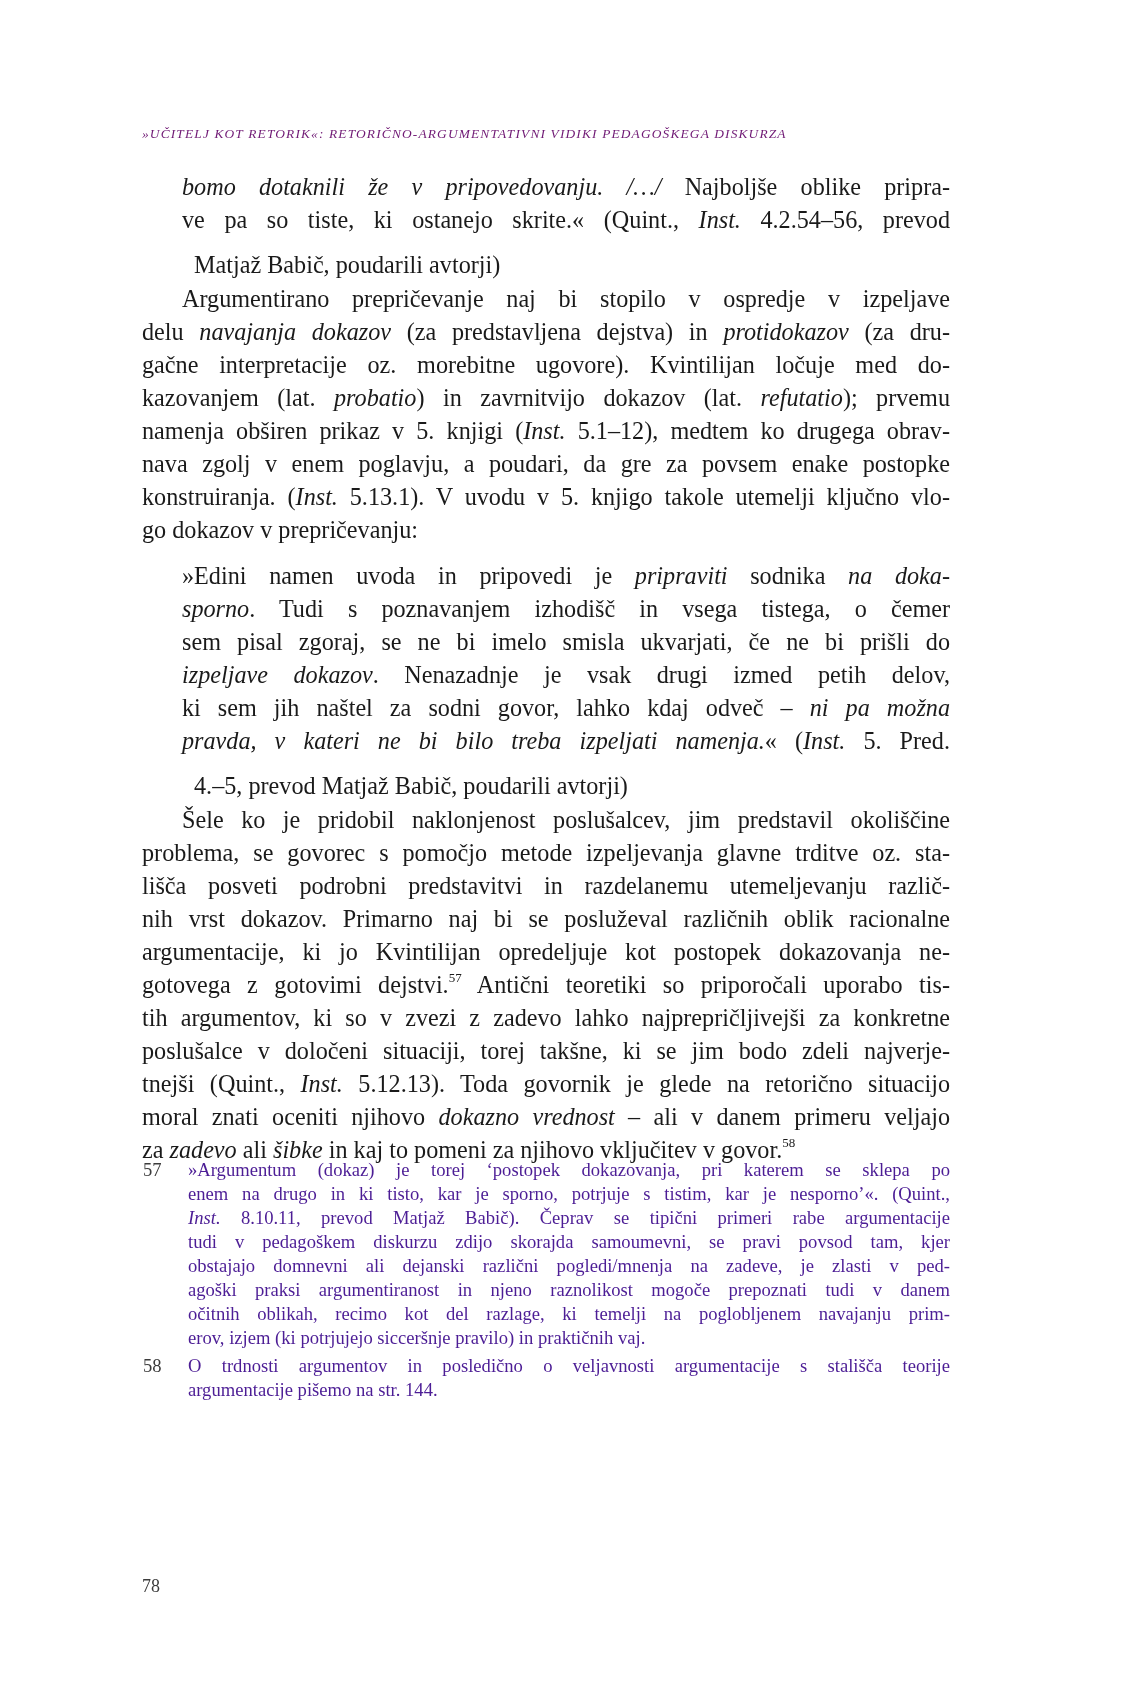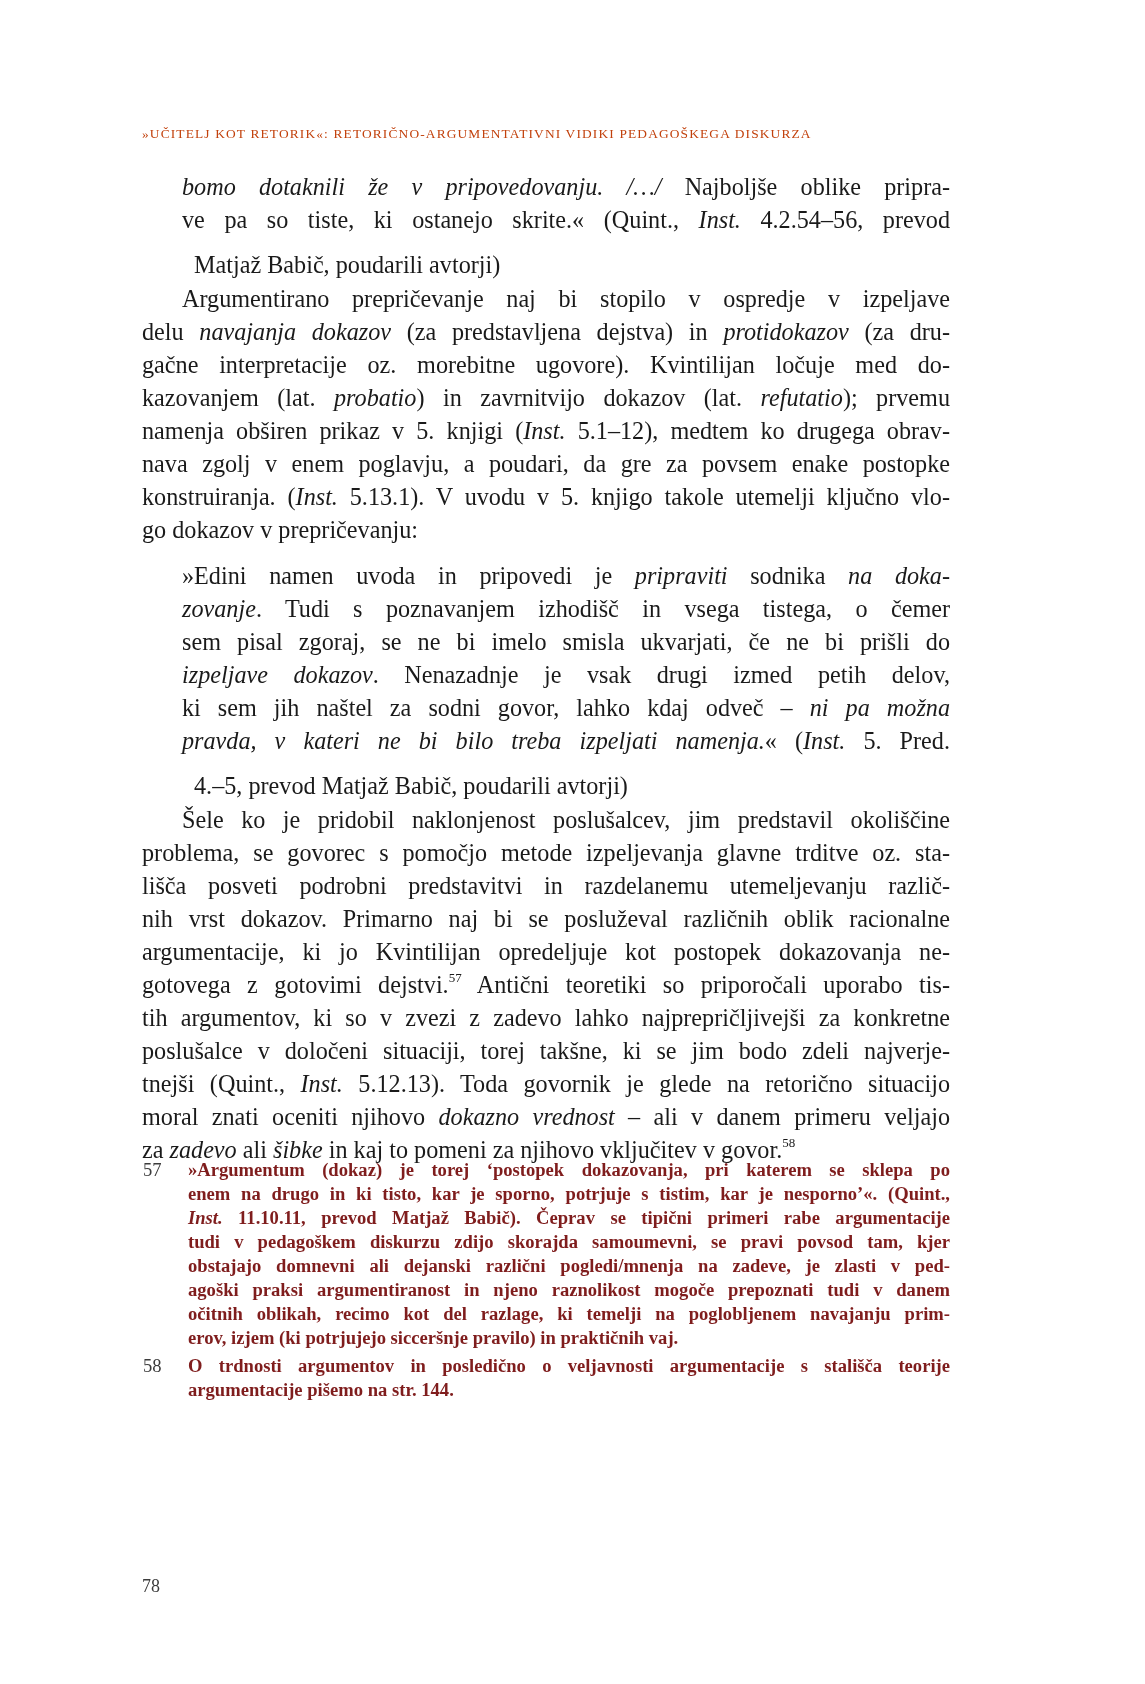--- a/index.html
+++ b/index.html
@@ -5,38 +5,39 @@
   html, body { margin: 0; padding: 0; background: #ffffff; }
   body { width: 1145px; height: 1684px; position: relative; overflow: hidden; }
   .page {
     position: absolute; left: 0; top: 0; width: 1145px; height: 1684px;
     background: #ffffff;
     font-family: "Liberation Serif", "DejaVu Serif", serif;
     color: #1a1a1a;
   }
   .running-header {
     position: absolute; left: 142px; top: 126px; width: 812px;
-    font-size: 13.4px; letter-spacing: 1.15px; color: #c2410c;
+    font-size: 13.4px; letter-spacing: 1.15px; color: #701a75;
     white-space: nowrap;
+    font-style: italic;
   }
   .line {
     position: absolute; white-space: nowrap;
     font-size: 24.2px; line-height: 32px;
   }
   .justify { text-align: justify; text-align-last: justify; }
   .body-line { left: 142px; width: 808px; }
   .indent-line { left: 182px; width: 768px; }
   .quote-line { left: 182px; width: 768px; }
   .quote-last { left: 194px; margin-top: 12px; }
   i, .it { font-style: italic; }
   sup { font-size: 13px; line-height: 0; vertical-align: super; position: relative; top: -2px; }
   .fn-line {
     position: absolute; white-space: nowrap;
-    font-size: 18.6px; line-height: 24px; color: #7f1d1d;
-    left: 188px; width: 762px; font-weight: bold;
+    font-size: 18.6px; line-height: 24px; color: #4c1d95;
+    left: 188px; width: 762px;
   }
   .fn-num {
     position: absolute; left: 143px; font-size: 18.6px; line-height: 24px; color: #3c3c3c;
   }
   .page-number {
     position: absolute; left: 142px; top: 1576px; font-size: 18px; color: #3c3c3c;
   }
 </style>
 </head>
 <body>
@@ -57,21 +58,21 @@
     <div class="line body-line justify" style="top:349px"><span>gačne interpretacije oz. morebitne ugovore). Kvintilijan ločuje med do-</span></div>
     <div class="line body-line justify" style="top:382px"><span>kazovanjem (lat. </span><i>probatio</i><span>) in zavrnitvijo dokazov (lat. </span><i>refutatio</i><span>); prvemu</span></div>
     <div class="line body-line justify" style="top:415px"><span>namenja obširen prikaz v 5. knjigi (</span><i>Inst.</i><span> 5.1–12), medtem ko drugega obrav-</span></div>
     <div class="line body-line justify" style="top:448px"><span>nava zgolj v enem poglavju, a poudari, da gre za povsem enake postopke</span></div>
     <div class="line body-line justify" style="top:481px"><span>konstruiranja. (</span><i>Inst.</i><span> 5.13.1). V uvodu v 5. knjigo takole utemelji ključno vlo-</span></div>
     <div class="line" style="top:514px; left:142px"><span>go dokazov v prepričevanju:</span></div>
   </div>
 
   <div>
     <div class="line quote-line justify" style="top:560px"><span>»Edini namen uvoda in pripovedi je </span><i>pripraviti</i><span> sodnika </span><i>na doka-</i></div>
-    <div class="line quote-line justify" style="top:593px"><i>zovanje</i><span>. Tudi s poznavanjem izhodišč in vsega tistega, o čemer</span></div>
+    <div class="line quote-line justify" style="top:593px"><i>sporno</i><span>. Tudi s poznavanjem izhodišč in vsega tistega, o čemer</span></div>
     <div class="line quote-line justify" style="top:626px"><span>sem pisal zgoraj, se ne bi imelo smisla ukvarjati, če ne bi prišli do</span></div>
     <div class="line quote-line justify" style="top:659px"><i>izpeljave dokazov</i><span>. Nenazadnje je vsak drugi izmed petih delov,</span></div>
     <div class="line quote-line justify" style="top:692px"><span>ki sem jih naštel za sodni govor, lahko kdaj odveč – </span><i>ni pa možna</i></div>
     <div class="line quote-line justify" style="top:725px"><i>pravda, v kateri ne bi bilo treba izpeljati namenja.</i><span>« (</span><i>Inst.</i><span> 5. Pred.</span></div>
     <div class="line quote-last" style="top:758px"><span>4.–5, prevod Matjaž Babič, poudarili avtorji)</span></div>
   </div>
 
   <div>
     <div class="line indent-line justify" style="top:804px"><span>Šele ko je pridobil naklonjenost poslušalcev, jim predstavil okoliščine</span></div>
     <div class="line body-line justify" style="top:837px"><span>problema, se govorec s pomočjo metode izpeljevanja glavne trditve oz. sta-</span></div>
@@ -84,21 +85,21 @@
     <div class="line body-line justify" style="top:1068px"><span>tnejši (Quint., </span><i>Inst.</i><span> 5.12.13). Toda govornik je glede na retorično situacijo</span></div>
     <div class="line body-line justify" style="top:1101px"><span>moral znati oceniti njihovo </span><i>dokazno vrednost</i><span> – ali v danem primeru veljajo</span></div>
     <div class="line" style="top:1134px; left:142px"><span>za </span><i>zadevo</i><span> ali </span><i>šibke</i><span> in kaj to pomeni za njihovo vključitev v govor.</span><sup>58</sup></div>
   </div>
 
   <div>
     <div>
       <div class="fn-num" style="top:1158px">57</div>
       <div class="fn-line justify" style="top:1158px"><span>»Argumentum (dokaz) je torej ‘postopek dokazovanja, pri katerem se sklepa po</span></div>
       <div class="fn-line justify" style="top:1182px"><span>enem na drugo in ki tisto, kar je sporno, potrjuje s tistim, kar je nesporno’«. (Quint.,</span></div>
-      <div class="fn-line justify" style="top:1206px"><i>Inst.</i><span> 11.10.11, prevod Matjaž Babič). Čeprav se tipični primeri rabe argumentacije</span></div>
+      <div class="fn-line justify" style="top:1206px"><i>Inst.</i><span> 8.10.11, prevod Matjaž Babič). Čeprav se tipični primeri rabe argumentacije</span></div>
       <div class="fn-line justify" style="top:1230px"><span>tudi v pedagoškem diskurzu zdijo skorajda samoumevni, se pravi povsod tam, kjer</span></div>
       <div class="fn-line justify" style="top:1254px"><span>obstajajo domnevni ali dejanski različni pogledi/mnenja na zadeve, je zlasti v ped-</span></div>
       <div class="fn-line justify" style="top:1278px"><span>agoški praksi argumentiranost in njeno raznolikost mogoče prepoznati tudi v danem</span></div>
       <div class="fn-line justify" style="top:1302px"><span>očitnih oblikah, recimo kot del razlage, ki temelji na poglobljenem navajanju prim-</span></div>
       <div class="fn-line" style="top:1326px; width:auto"><span>erov, izjem (ki potrjujejo sicceršnje pravilo) in praktičnih vaj.</span></div>
     </div>
     <div>
       <div class="fn-num" style="top:1354px">58</div>
       <div class="fn-line justify" style="top:1354px"><span>O trdnosti argumentov in posledično o veljavnosti argumentacije s stališča teorije</span></div>
       <div class="fn-line" style="top:1378px; width:auto"><span>argumentacije pišemo na str. 144.</span></div>

